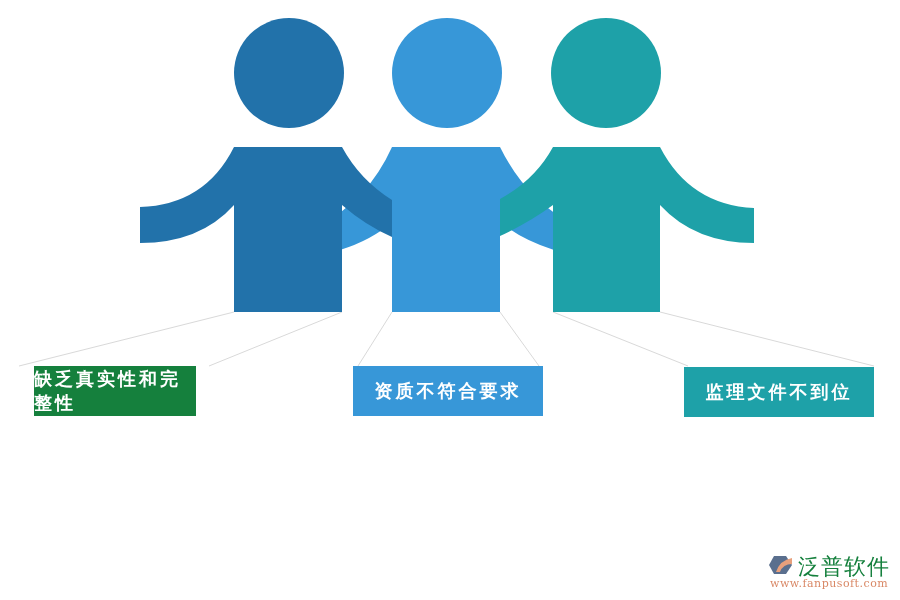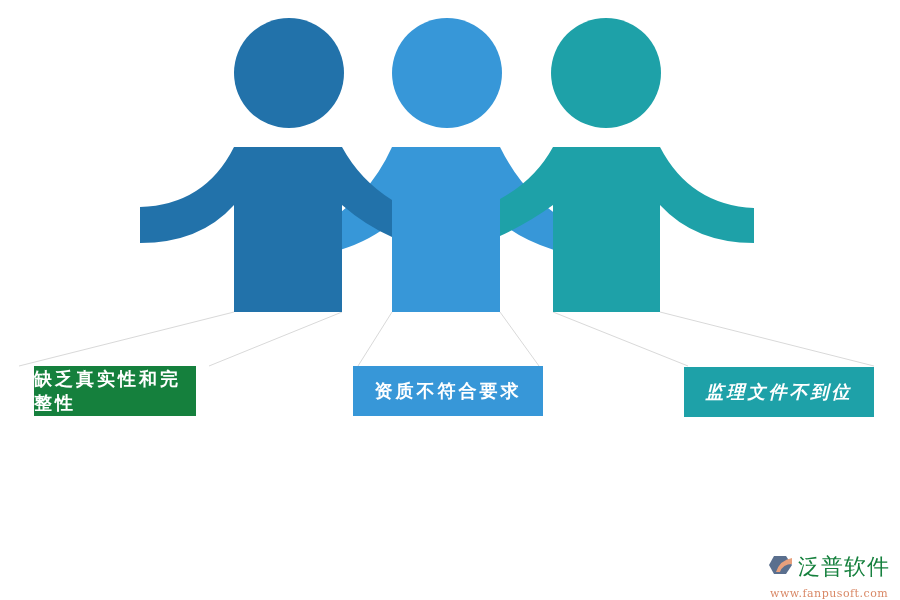--- a/index.html
+++ b/index.html
@@ -1,21 +1,21 @@
 <!DOCTYPE html>
 <html><head>
 <meta charset="utf-8">
 <style>
   html, body { margin:0; padding:0; background:#ffffff; }
   body { width:900px; height:600px; position:relative; overflow:hidden; font-family:"DejaVu Sans", sans-serif; }
   #stage { position:absolute; left:0; top:0; width:900px; height:600px; }
   .label-box { position:absolute; height:50px; display:flex; align-items:center; justify-content:center; color:#ffffff; font-weight:bold; font-size:18px; letter-spacing:3px; box-sizing:border-box; }
   .logo { position:absolute; left:766px; top:552px; width:130px; height:40px; }
   .logo-main { position:absolute; left:32px; top:0; font-size:22px; color:#15803d; letter-spacing:1px; }
-  .logo-url { position:absolute; left:4px; top:25px; font-family:"DejaVu Serif", serif; font-size:11px; color:#d98866; letter-spacing:0.5px;margin-top:10px; }
+  .logo-url { position:absolute; left:4px; top:25px; font-family:"DejaVu Serif", serif; font-size:11px; color:#d98866; letter-spacing:0.5px; }
   .logo-mark { position:absolute; left:2px; top:2px; width:26px; height:22px; }
 </style>
 </head>
 <body>
 
 <div id="stage">
   <svg width="900" height="600" viewBox="0 0 900 600" xmlns="http://www.w3.org/2000/svg">
 
     <g stroke="#d9d9d9" stroke-width="1" fill="none">
       <line x1="234" y1="312" x2="19" y2="366"></line>
@@ -49,21 +49,21 @@
       <rect x="553" y="147" width="107" height="165"></rect>
     </g>
   </svg>
 
   <div class="label-box" style="left:34px; top:366px; width:162px; background:#15803d;">
     <span>缺乏真实性和完整性</span>
   </div>
   <div class="label-box" style="left:353px; top:366px; width:190px; background:#3797d8;">
     <span>资质不符合要求</span>
   </div>
-  <div class="label-box" style="left:684px; top:367px; width:190px; background:#1ea1a8;font-style:italic;">
+  <div class="label-box" style="left:684px; top:367px; width:190px; background:#1ea1a8;">
     <span>监理文件不到位</span>
   </div>
 
   <div class="logo">
     <svg class="logo-mark" viewBox="0 0 26 22">
       <polygon points="6,2 18,2 24,11 18,20 6,20 1,11" fill="#5a6f8e"></polygon>
       <path d="M8,18 Q12,6 24,4 L24,10 Q15,10 12,18 Z" fill="#e8a07c"></path>
     </svg>
     <span class="logo-main">泛普软件</span>
     <span class="logo-url">www.fanpusoft.com</span>

